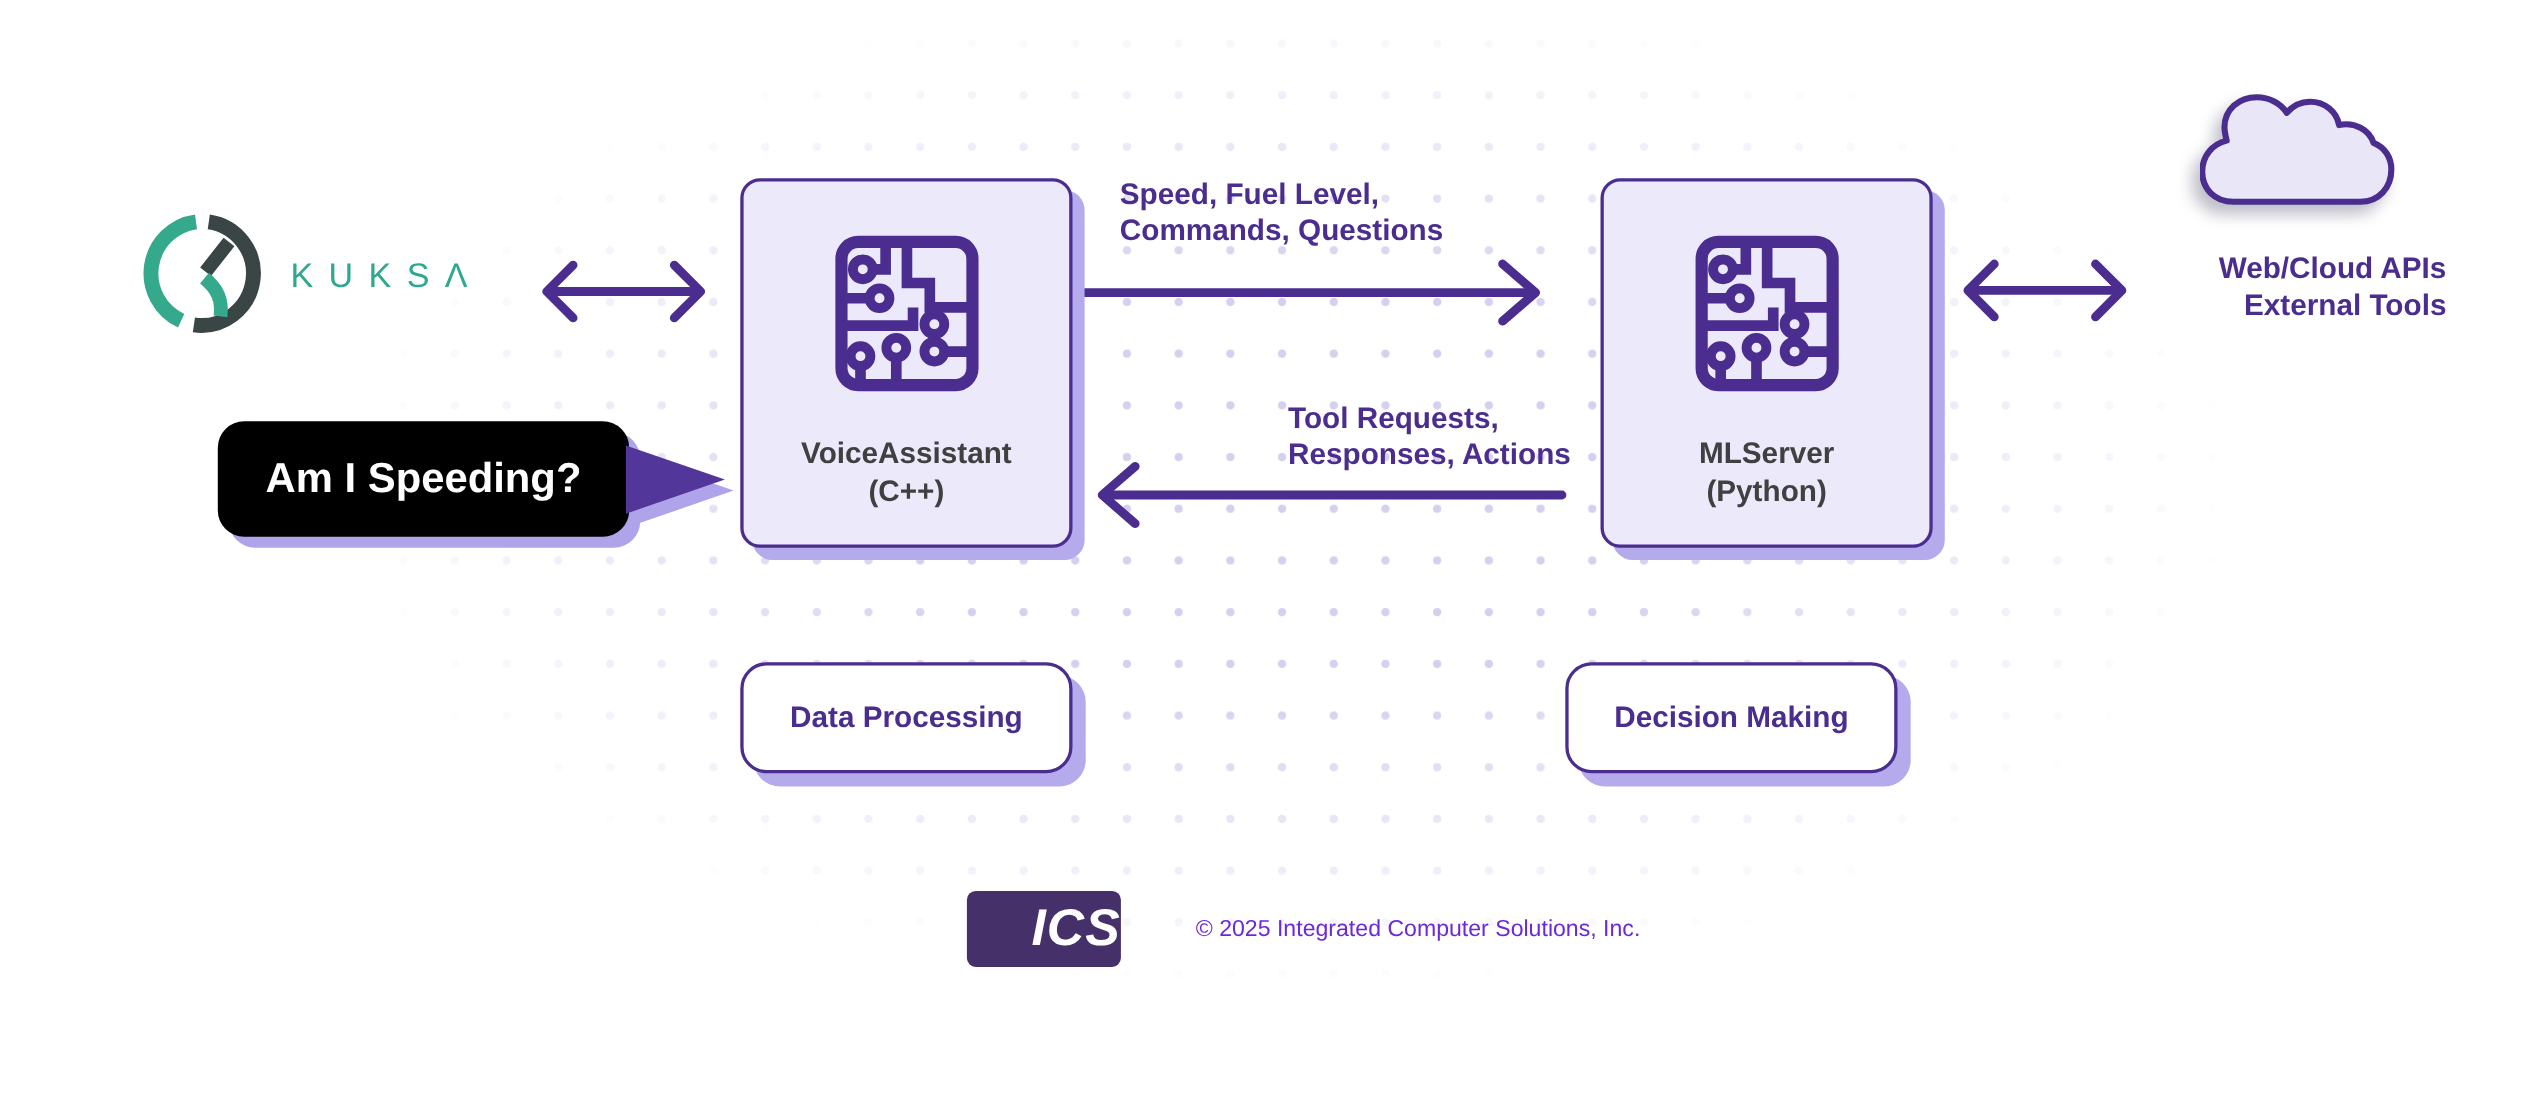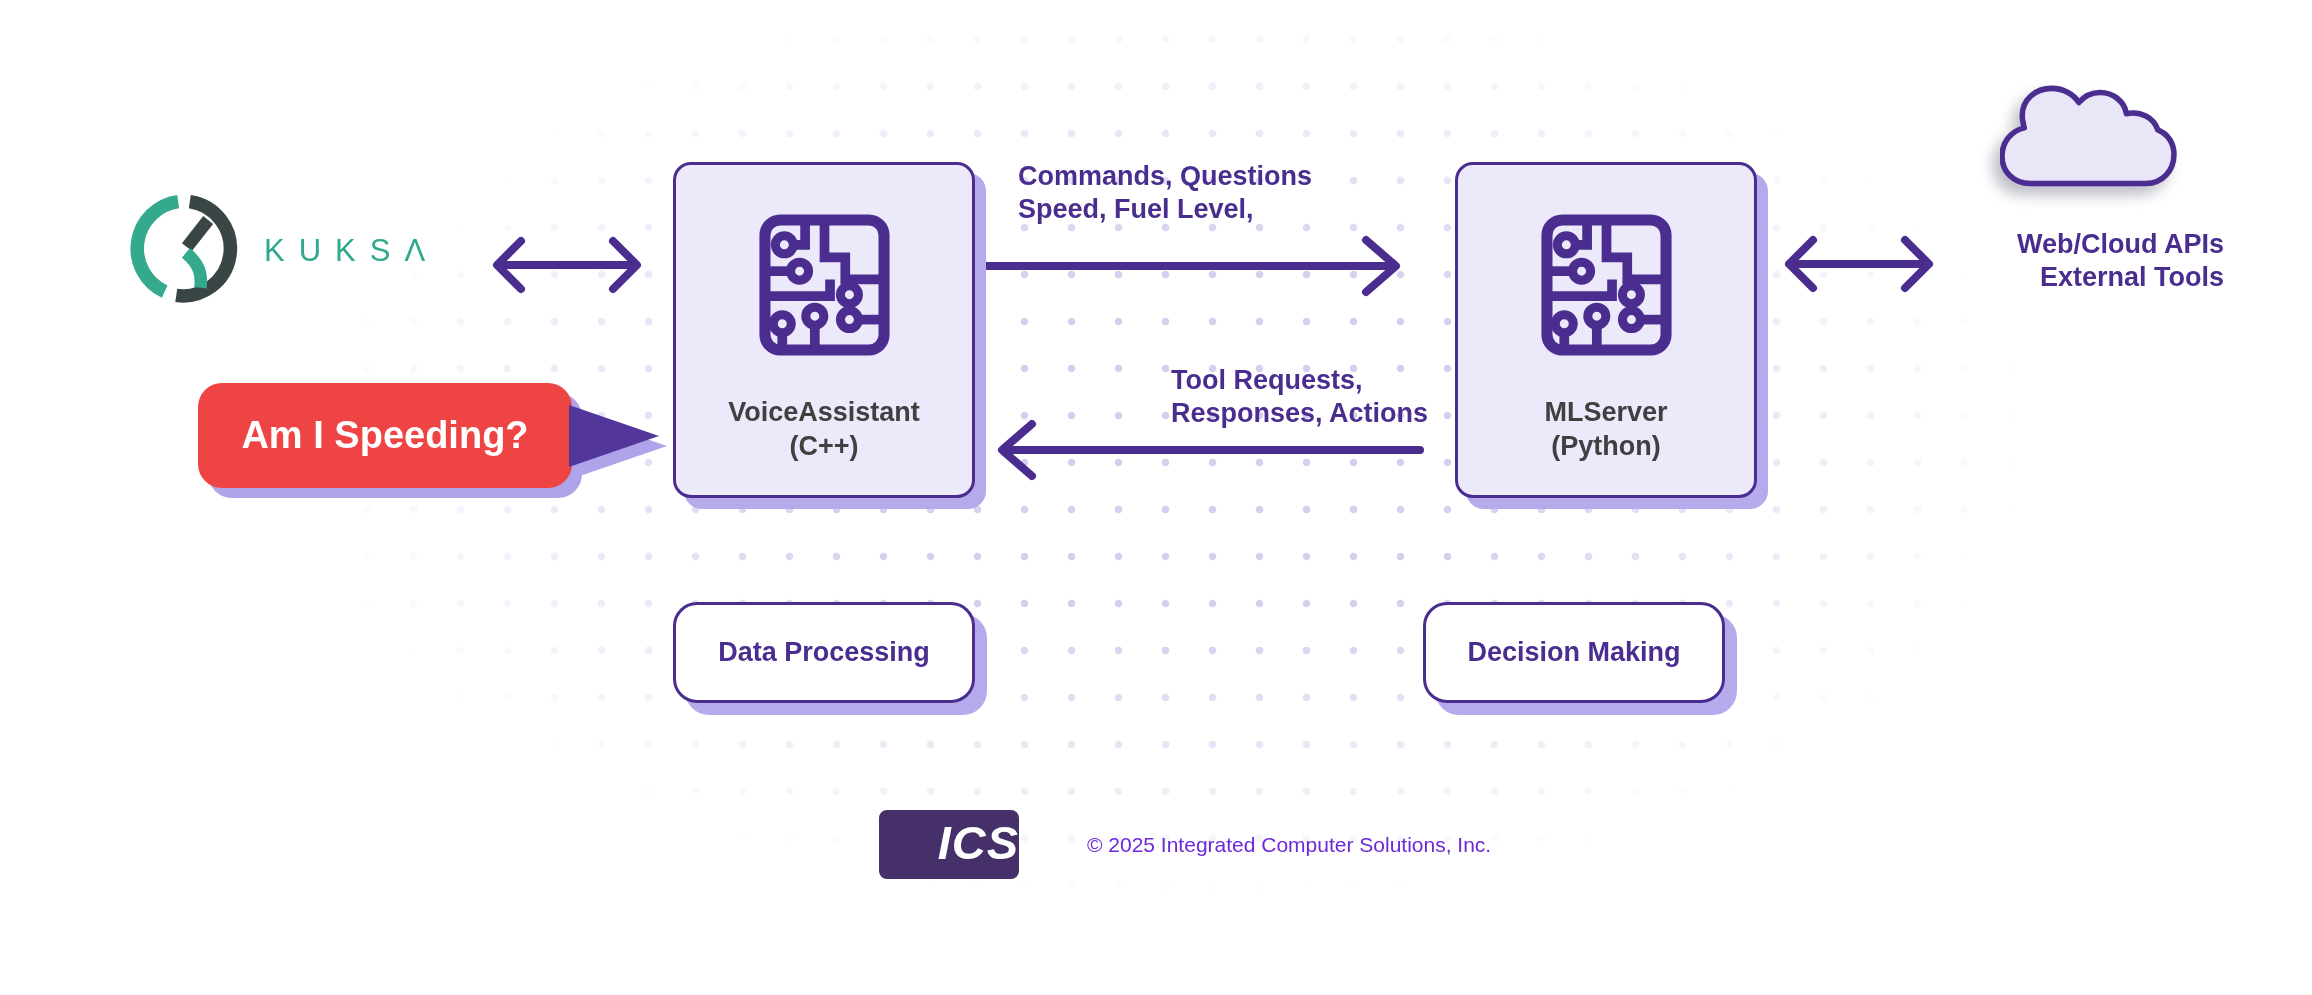--- a/index.html
+++ b/index.html
@@ -22,21 +22,21 @@
   .kuksa{position:absolute;left:126px;top:191px;display:flex;align-items:center;}
   .kuksa svg{width:116px;height:116px;}
   .kuksa-text{
     margin-left:22px;font-size:31px;font-weight:500;letter-spacing:14px;
     color:#2EA98D;padding-top:4px;
   }
 
   
   .bubble{
     position:absolute;left:198px;top:383px;width:374px;height:105px;
-    background:#ef4444;border-radius:24px;box-shadow:10px 10px 0 #AFA4EA;
+    background:#000000;border-radius:24px;box-shadow:10px 10px 0 #AFA4EA;
     display:flex;align-items:center;justify-content:center;
     color:#ffffff;font-size:38px;font-weight:bold;
   }
   .bubble-tail{
     position:absolute;left:100%;margin-left:-3px;top:50%;transform:translateY(-50%);
     width:0;height:0;border-top:31px solid transparent;border-bottom:31px solid transparent;
     border-left:90px solid #533699;z-index:2;
   }
   .bubble-tail-shadow{
     position:absolute;left:100%;margin-left:5px;top:50%;transform:translateY(calc(-50% + 10px));
@@ -166,22 +166,22 @@
     <svg class="chip">
         <use href="#chip-symbol"></use>
       </svg>
     <div class="node-title">
       <div>MLServer</div>
       <div>(Python)</div>
     </div>
   </div>
 
   <div class="arrow-label lbl-to-ml">
+    <div>Speed, Fuel Level,</div>
     <div>Commands, Questions</div>
-    <div>Speed, Fuel Level,</div>
   </div>
   <div class="arrow-label lbl-to-voice">
     <div>Tool Requests,</div>
     <div>Responses, Actions</div>
   </div>
 
   <div class="cloud">
     <svg viewBox="0 0 176 110">
       <path d="M30,96
                C13,96 2,84 2,69

